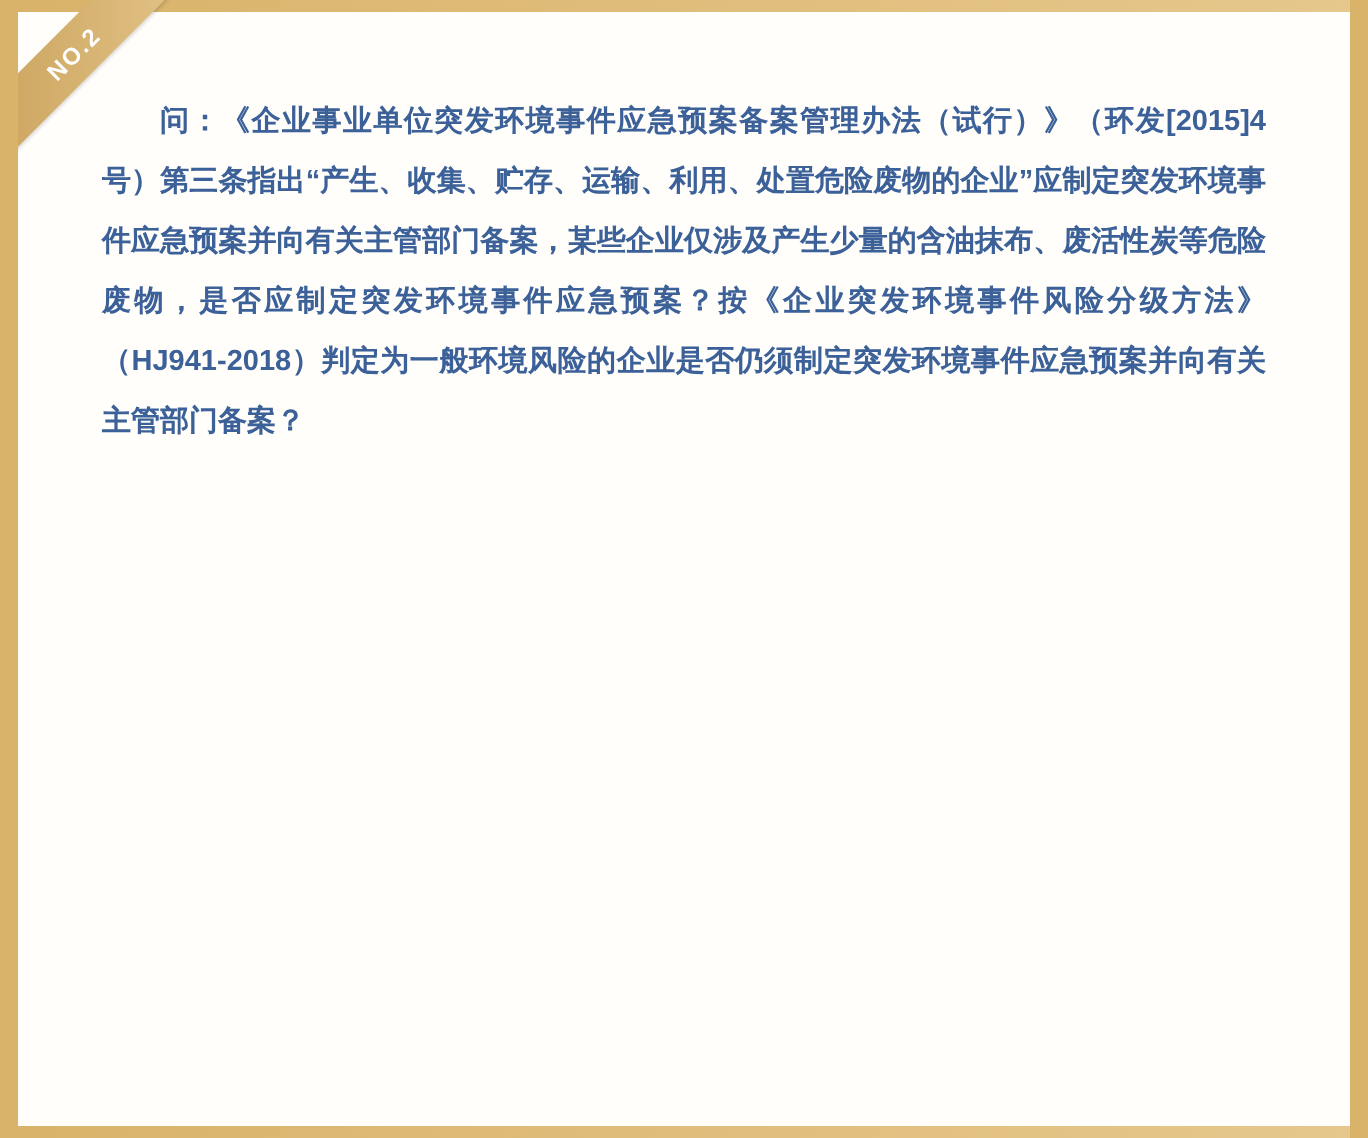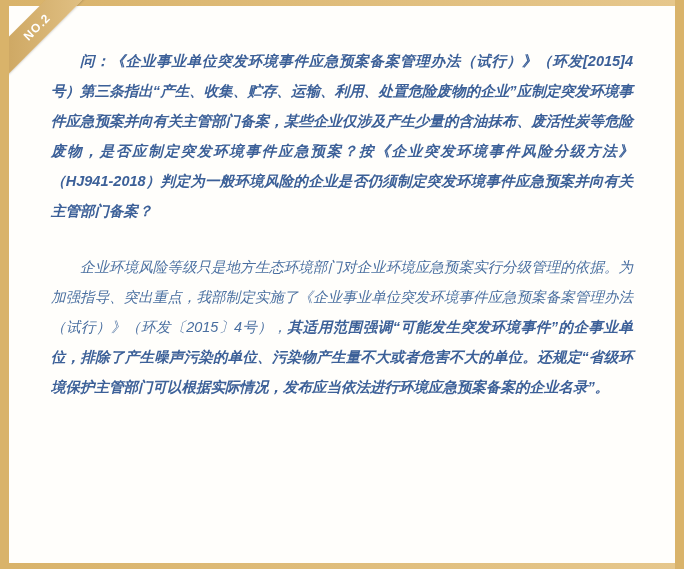--- a/index.html
+++ b/index.html
@@ -59,21 +59,20 @@
     z-index: 5;
   }
   .content {
     position: absolute;
     left: 0;
     top: 0;
     right: 0;
     bottom: 0;
     padding: 46px 42px 20px 42px;
     box-sizing: border-box;
-    font-style: italic;
   }
   p.para {
     margin: 0 0 26px 0;
     font-size: 14.5px;
     line-height: 30px;
     text-align: justify;
     text-indent: 2em;
     color: #4a6fa0;
   }
   p.para:last-child {
@@ -88,15 +87,14 @@
     font-weight: normal;
   }
 </style>
 </head>
 <body>
 
 <div class="page">
   <div class="ribbon">NO.2</div>
   <div class="content">
     <p class="para" id="para-question"><span class="bold-blue">问：《企业事业单位突发环境事件应急预案备案管理办法（试行）》（环发[2015]4号）第三条指出“产生、收集、贮存、运输、利用、处置危险废物的企业”应制定突发环境事件应急预案并向有关主管部门备案，某些企业仅涉及产生少量的含油抹布、废活性炭等危险废物，是否应制定突发环境事件应急预案？按《企业突发环境事件风险分级方法》（HJ941-2018）判定为一般环境风险的企业是否仍须制定突发环境事件应急预案并向有关主管部门备案？</span></p>
-    <p class="para" id="para-answer-2"><span class="normal-blue">企业环境风险等级只是地方生态环境部门对企业环境应急预案实行分级管理的依据。为加强指导、突出重点，我部制定实施了《企业事业单位突发环境事件应急预案备案管理办法（试行）》（环发〔2015〕4号），</span><span class="bold-blue">其适用范围强调“可能发生突发环境事件”的企事业单位，排除了产生噪声污染的单位、污染物产生量不大或者危害不大的单位。还规定“省级环境保护主管部门可以根据实际情况，发布应当依法进行环境应急预案备案的企业名录”。</span></p>
   </div>
 </div>
 
 </body></html>

